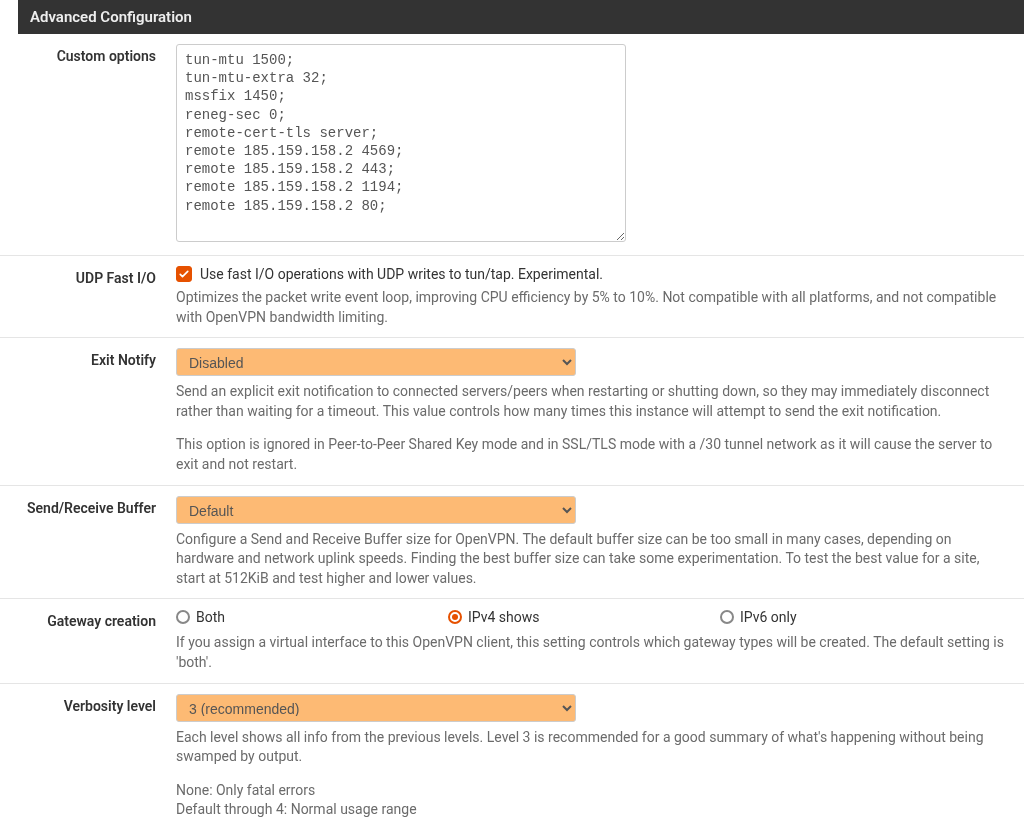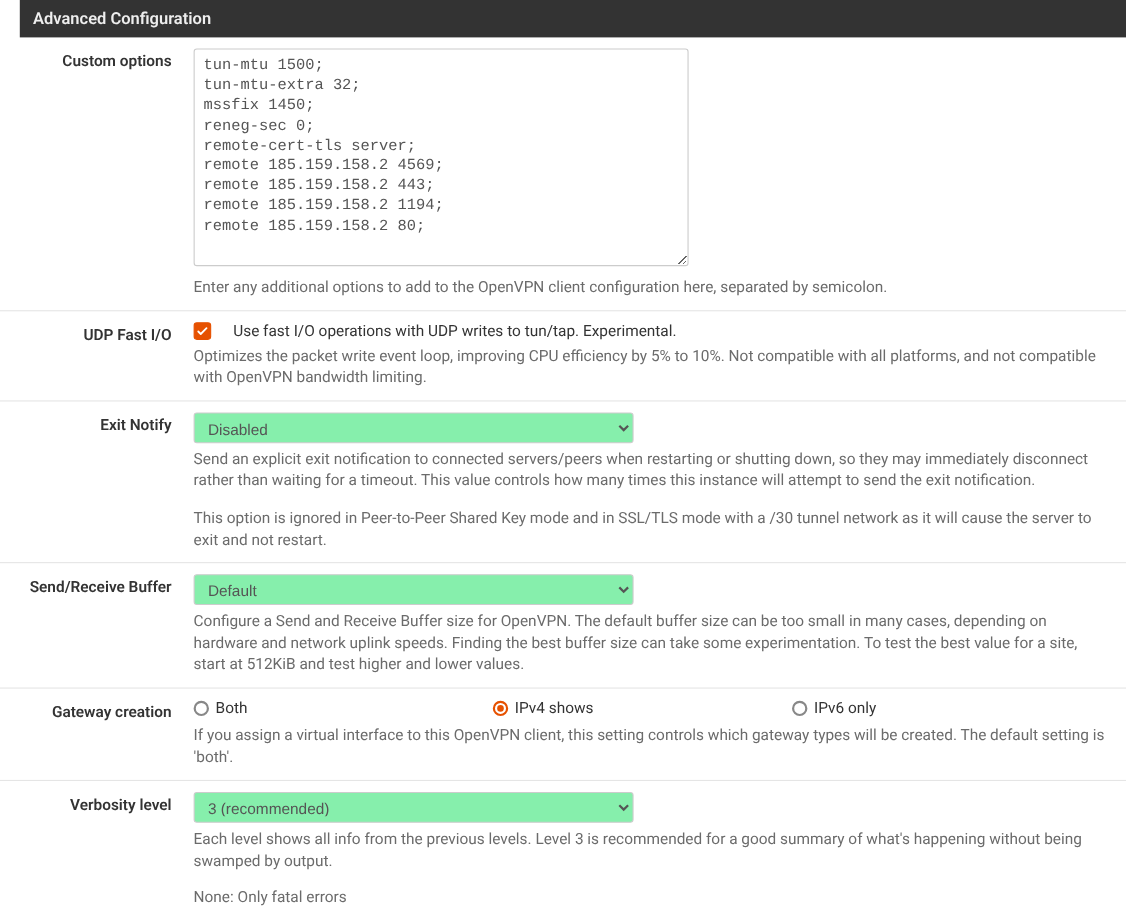--- a/index.html
+++ b/index.html
@@ -54,21 +54,21 @@
     color: #6b6b6b;
     font-size: 14px;
     margin-top: 6px;
     line-height: 1.4;
   }
   .help-text p { margin-bottom: 14px; }
   .help-text p:last-child { margin-bottom: 0; }
   .checkbox-wrap {
     display: flex;
     align-items: center;
-    gap: 20px;
+    gap: 8px;
   }
   .chk {
     width: 16px;
     height: 16px;
     border-radius: 3px;
     display: inline-flex;
     align-items: center;
     justify-content: center;
     flex-shrink: 0;
     cursor: pointer;
@@ -79,21 +79,21 @@
   }
   .chk svg { width: 12px; height: 12px; }
   .chk-label { color: #333; font-size: 14px; }
   select {
     width: 400px;
     padding: 5px 8px;
     border: 1px solid #ccc;
     border-radius: 3px;
     font-size: 14px;
     color: #555;
-    background: #86efac;
+    background: #fdba74;
     height: 28px;
   }
   .radio-row {
     display: flex;
     gap: 16px;
     width: 800px;
     margin-bottom: 8px;
   }
   .radio-item {
     display: flex;
@@ -134,21 +134,20 @@
   <div class="field-col">
     <textarea spellcheck="false" id="customopts" style="">tun-mtu 1500;
 tun-mtu-extra 32;
 mssfix 1450;
 reneg-sec 0;
 remote-cert-tls server;
 remote 185.159.158.2 4569;
 remote 185.159.158.2 443;
 remote 185.159.158.2 1194;
 remote 185.159.158.2 80;</textarea>
-    <div class="help-text">Enter any additional options to add to the OpenVPN client configuration here, separated by semicolon.</div>
   </div>
 </div>
 
 <div class="form-row">
   <div class="label-col">UDP Fast I/O</div>
   <div class="field-col">
     <div class="checkbox-wrap">
       <span class="chk checked">
         <svg viewBox="0 0 16 16">
             <path d="M3 8.5l3 3 7-7" stroke="#fff" stroke-width="2.2" fill="none" stroke-linecap="round" stroke-linejoin="round"></path>

